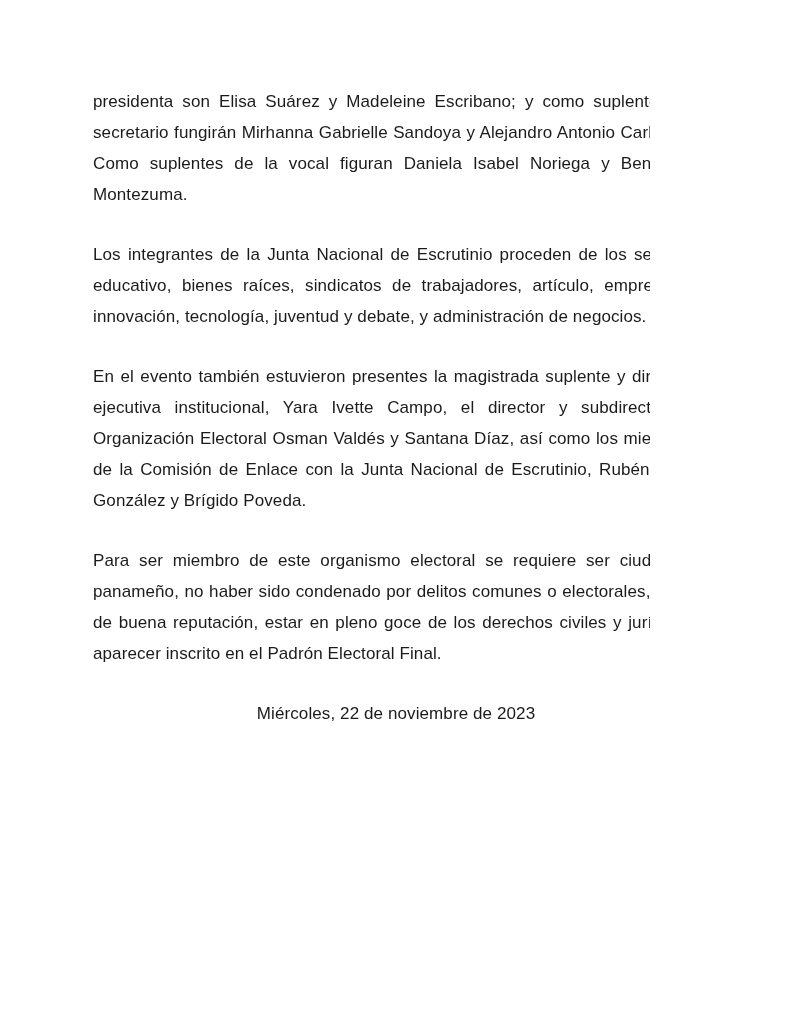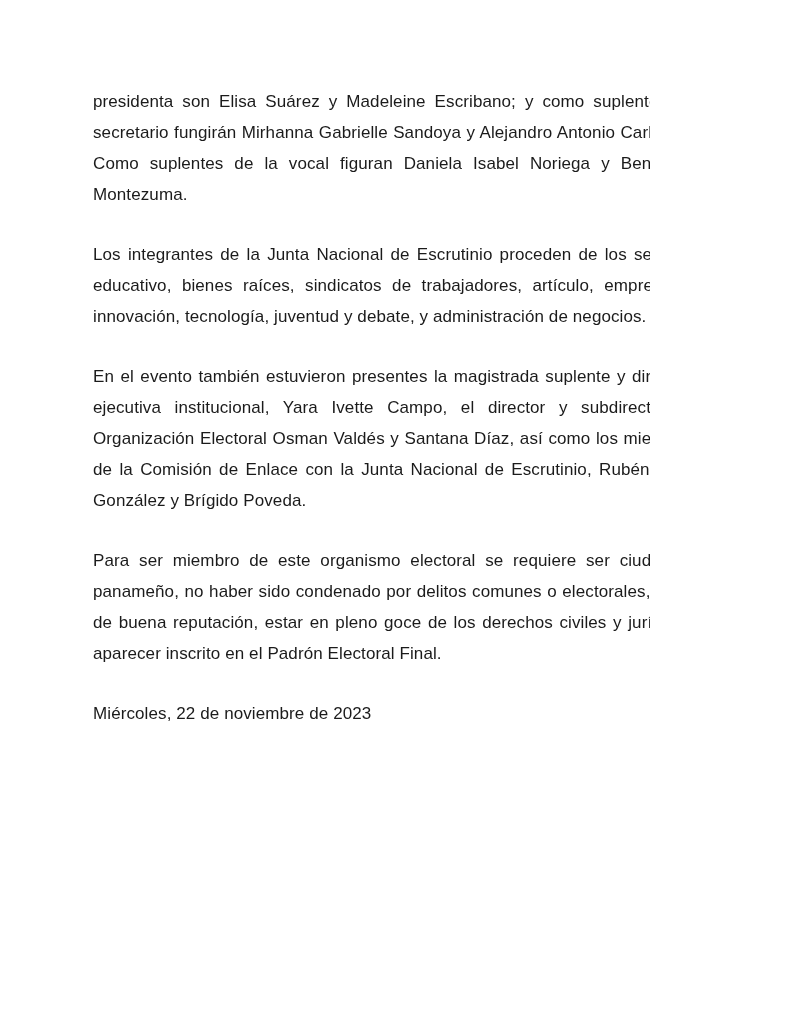--- a/index.html
+++ b/index.html
@@ -25,21 +25,21 @@
     margin: 0 0 29px 0;
     font-size: 17px;
     line-height: 31px;
     color: #1b1b1b;
     text-align: justify;
     text-justify: inter-word;
     white-space: pre-wrap;
     letter-spacing: 0.1px;
   }
   .para.date {
-    text-align: left;
+    text-align: center;
     margin-top: 12px;
     margin-bottom: 0;
   }
 </style>
 </head>
 <body>
 
 <div class="page">
   <div class="content">
     <p class="para">presidenta son Elisa Suárez y Madeleine Escribano; y como suplentes del secretario fungirán Mirhanna Gabrielle Sandoya y Alejandro Antonio Carbonell. Como suplentes de la vocal figuran Daniela Isabel Noriega y Bencemar Montezuma.</p>

